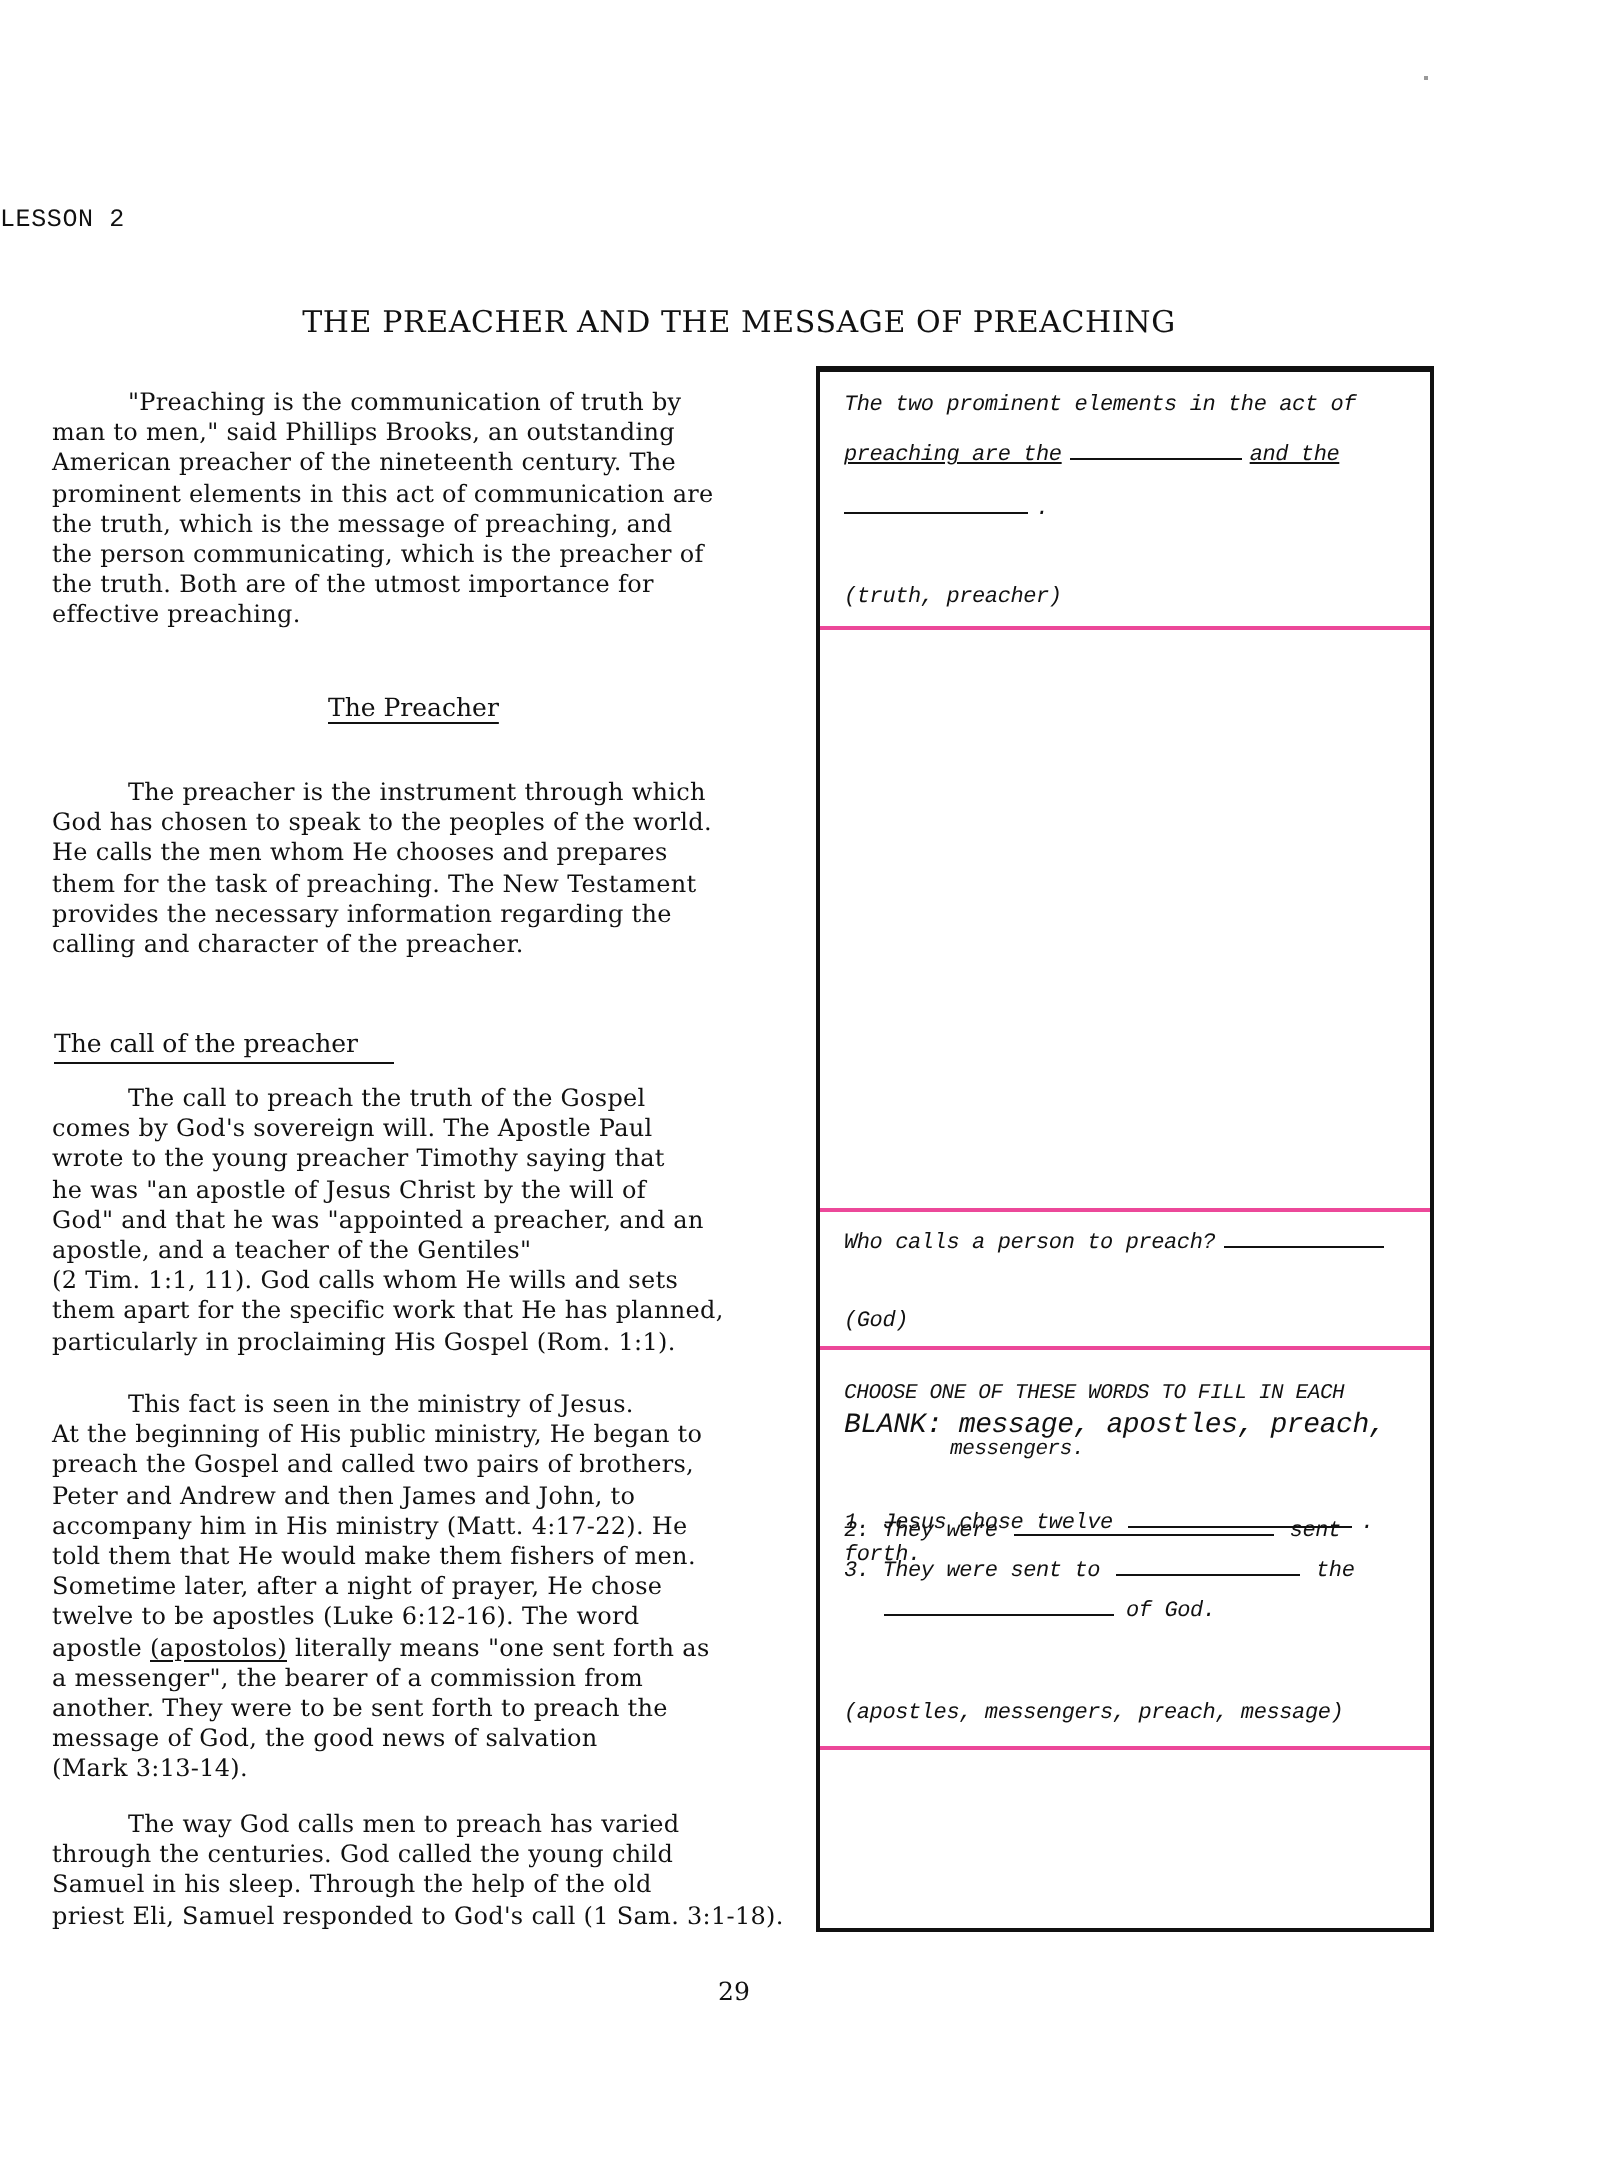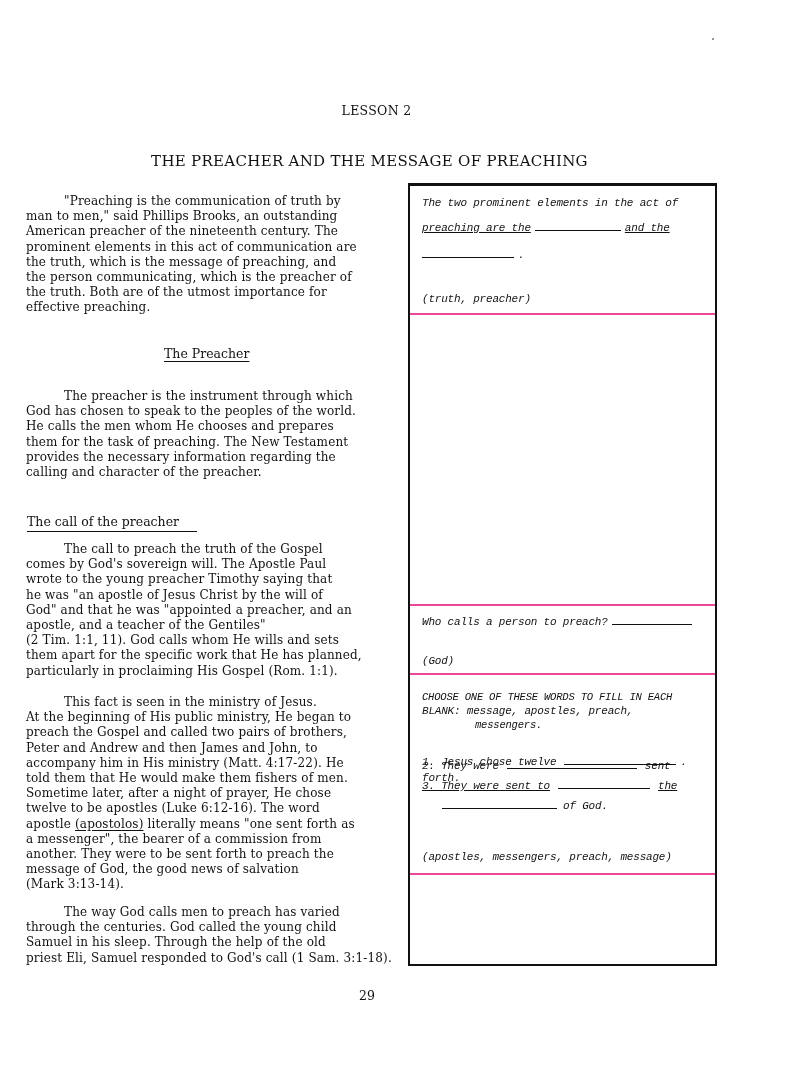--- a/index.html
+++ b/index.html
@@ -2,21 +2,21 @@
 <html><head>
 <meta charset="utf-8">
 <style>
   html, body { margin: 0; padding: 0; background: #ffffff; }
   body { width: 799px; height: 1081px; position: relative; overflow: hidden; color: #111; }
   .page { position: absolute; left: 0; top: 0; width: 799px; height: 1081px; }
 
   .serif { font-family: "DejaVu Serif", "Liberation Serif", serif; }
   .mono  { font-family: "Liberation Mono", "DejaVu Sans Mono", monospace; }
 
-  .lesson-label { position: absolute; top: 103px; left: 0; width: 753px; text-align: center; font-size: 12.5px; letter-spacing: 0.3px; }
+  .lesson-label { position: absolute; top: 103px; left: 0; width: 753px; font-size: 12.5px; letter-spacing: 0.3px; font-family: Liberation Mono, monospace; }
   .main-title   { position: absolute; top: 152px; left: 0; width: 739px; text-align: center; font-size: 15px; letter-spacing: 0.3px; }
 
   .para { position: absolute; left: 26px; width: 378px; font-size: 12px; line-height: 15.2px; letter-spacing: 0.15px; white-space: pre-line; }
   .para .indent { display: inline-block; width: 38px; }
 
   #p-intro   { top: 194px; }
   #h-preacher { position: absolute; top: 346px; left: 164px; font-size: 12.5px; text-decoration: underline; text-underline-offset: 3px; text-align: center; }
   #p-preacher { top: 389px; }
   #h-call { position: absolute; top: 514px; left: 27px; font-size: 12.5px; }
   #h-call-rule { position: absolute; top: 531px; left: 27px; width: 170px; height: 1px; background: #111; }
@@ -115,29 +115,29 @@
 
     <div class="cell mono" id="cell-3">
       <div class="q" style="top:10px;">
         <span>Who calls a person to preach?</span><span class="blank" style="width:80px;"></span>
       </div>
       <div class="q" style="top:49px;">(God)</div>
     </div>
 
     <div class="cell mono" id="cell-4">
       <div class="q" style="top:6px; font-size:10.5px;">CHOOSE ONE OF THESE WORDS TO FILL IN EACH</div>
-      <div class="q" style="top:20px; font-size:11px;">BLANK:  message, apostles, preach,</div>
+      <div class="q" style="top:20px; font-size:14px;">BLANK:  message, apostles, preach,</div>
       <div class="q" style="top:34px; left:65px; font-size:10.5px;">messengers.</div>
       <div class="q" style="top:71px;">
         <span>1. Jesus chose twelve</span><span class="blank" style="width:112px; margin-left:8px;"></span><span>.</span>
       </div>
       <div class="q" style="top:75px;">
         <span>2. They were</span><span class="blank" style="width:130px; margin:0 8px;"></span><span>sent forth.</span>
       </div>
-      <div class="q" style="top:95px;text-decoration:underline;">
+      <div class="q" style="top:95px;">
         <span>3. They were sent to</span><span class="blank" style="width:92px; margin:0 8px;"></span><span>the</span>
       </div>
       <div class="q" style="top:115px; left:32px;">
         <span class="blank" style="width:115px; margin-left:0; margin-right:6px;"></span><span>of God.</span>
       </div>
       <div class="q" style="top:166px;">(apostles, messengers, preach, message)</div>
     </div>
 
     <div class="cell" id="cell-5"></div>
   </div>

